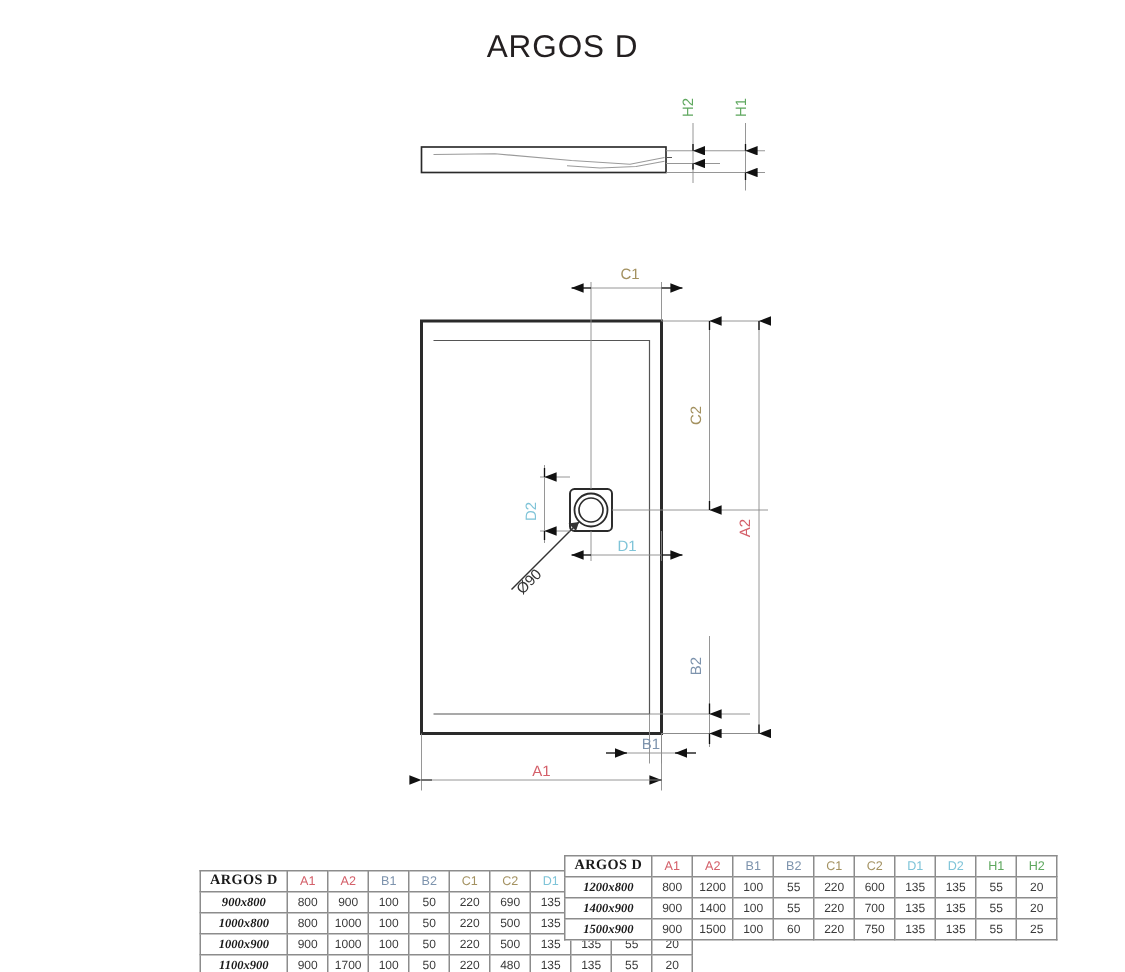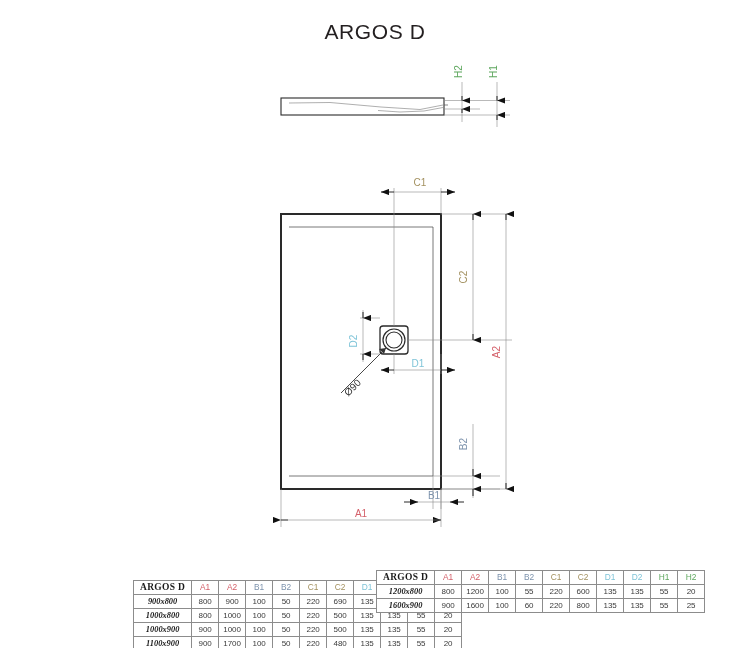--- a/index.html
+++ b/index.html
@@ -289,27 +289,40 @@
         <td class="val">100</td>
         <td class="val">55</td>
         <td class="val">220</td>
         <td class="val">600</td>
         <td class="val">135</td>
         <td class="val">135</td>
         <td class="val">55</td>
         <td class="val">20</td>
       </tr>
       <tr>
-        <td class="sz">1600x900</td>
-        <td class="val">900</td>
-        <td class="val">1600</td>
+        <td class="sz">1400x900</td>
+        <td class="val">900</td>
+        <td class="val">1400</td>
+        <td class="val">100</td>
+        <td class="val">55</td>
+        <td class="val">220</td>
+        <td class="val">700</td>
+        <td class="val">135</td>
+        <td class="val">135</td>
+        <td class="val">55</td>
+        <td class="val">20</td>
+      </tr>
+      <tr>
+        <td class="sz">1500x900</td>
+        <td class="val">900</td>
+        <td class="val">1500</td>
         <td class="val">100</td>
         <td class="val">60</td>
         <td class="val">220</td>
-        <td class="val">800</td>
+        <td class="val">750</td>
         <td class="val">135</td>
         <td class="val">135</td>
         <td class="val">55</td>
         <td class="val">25</td>
       </tr>
     </tbody>
   </table>
 
 </div>
 

